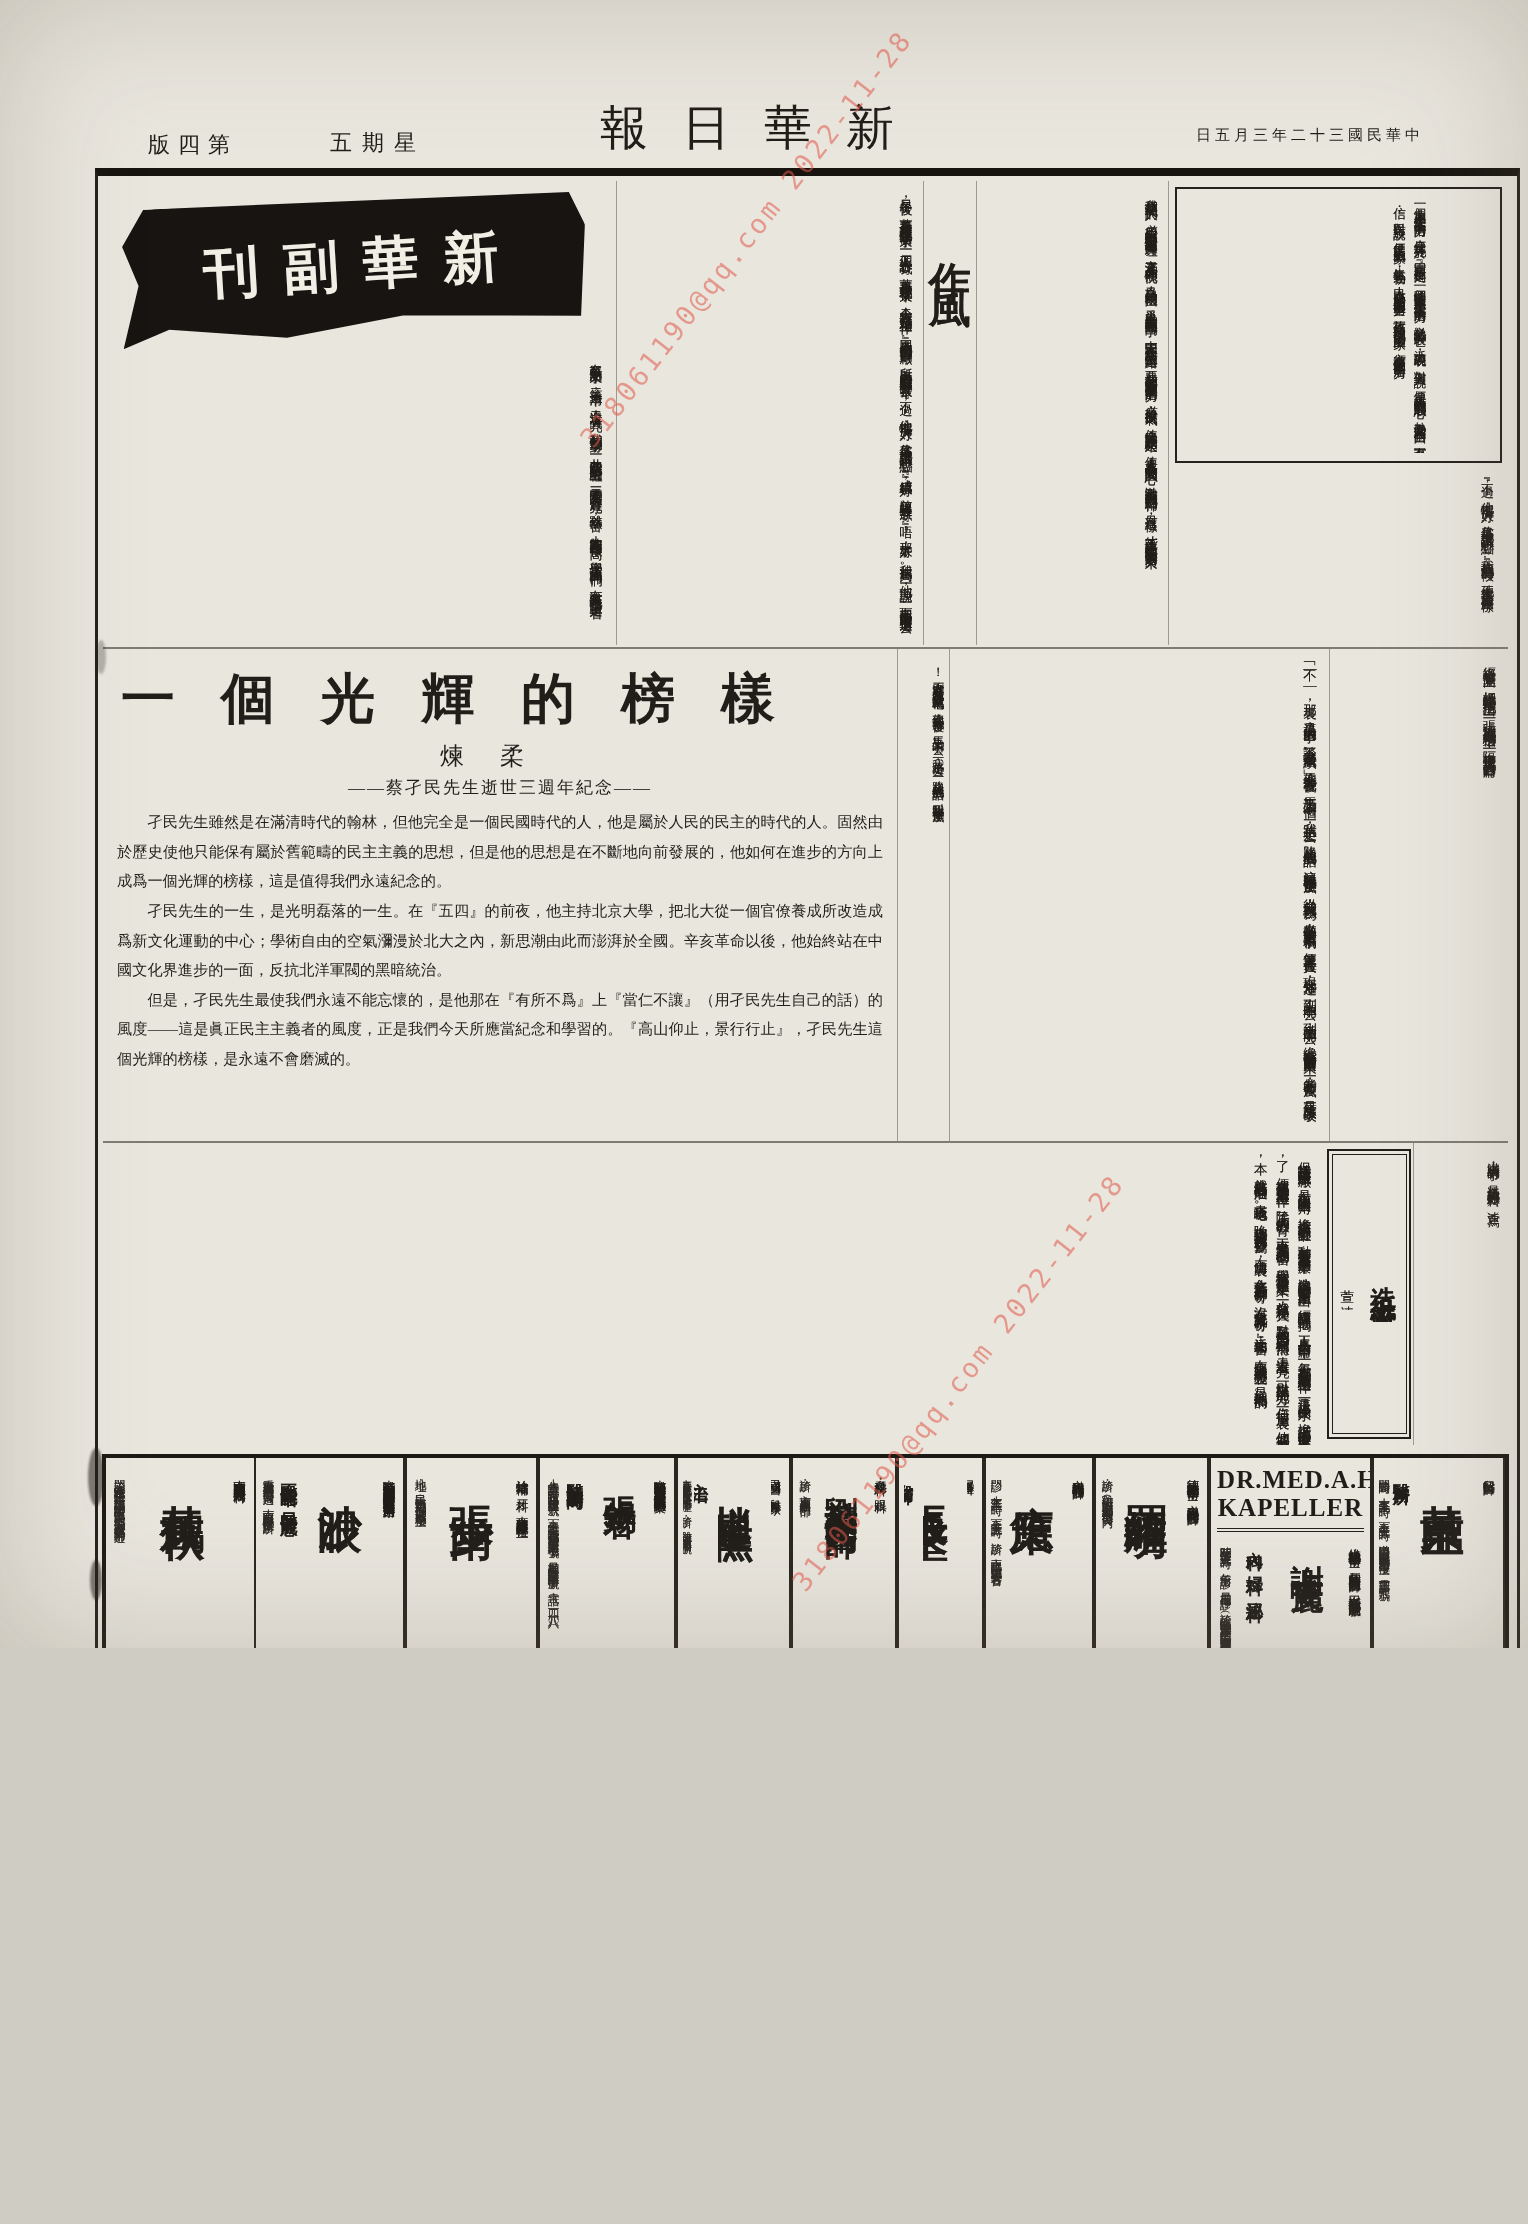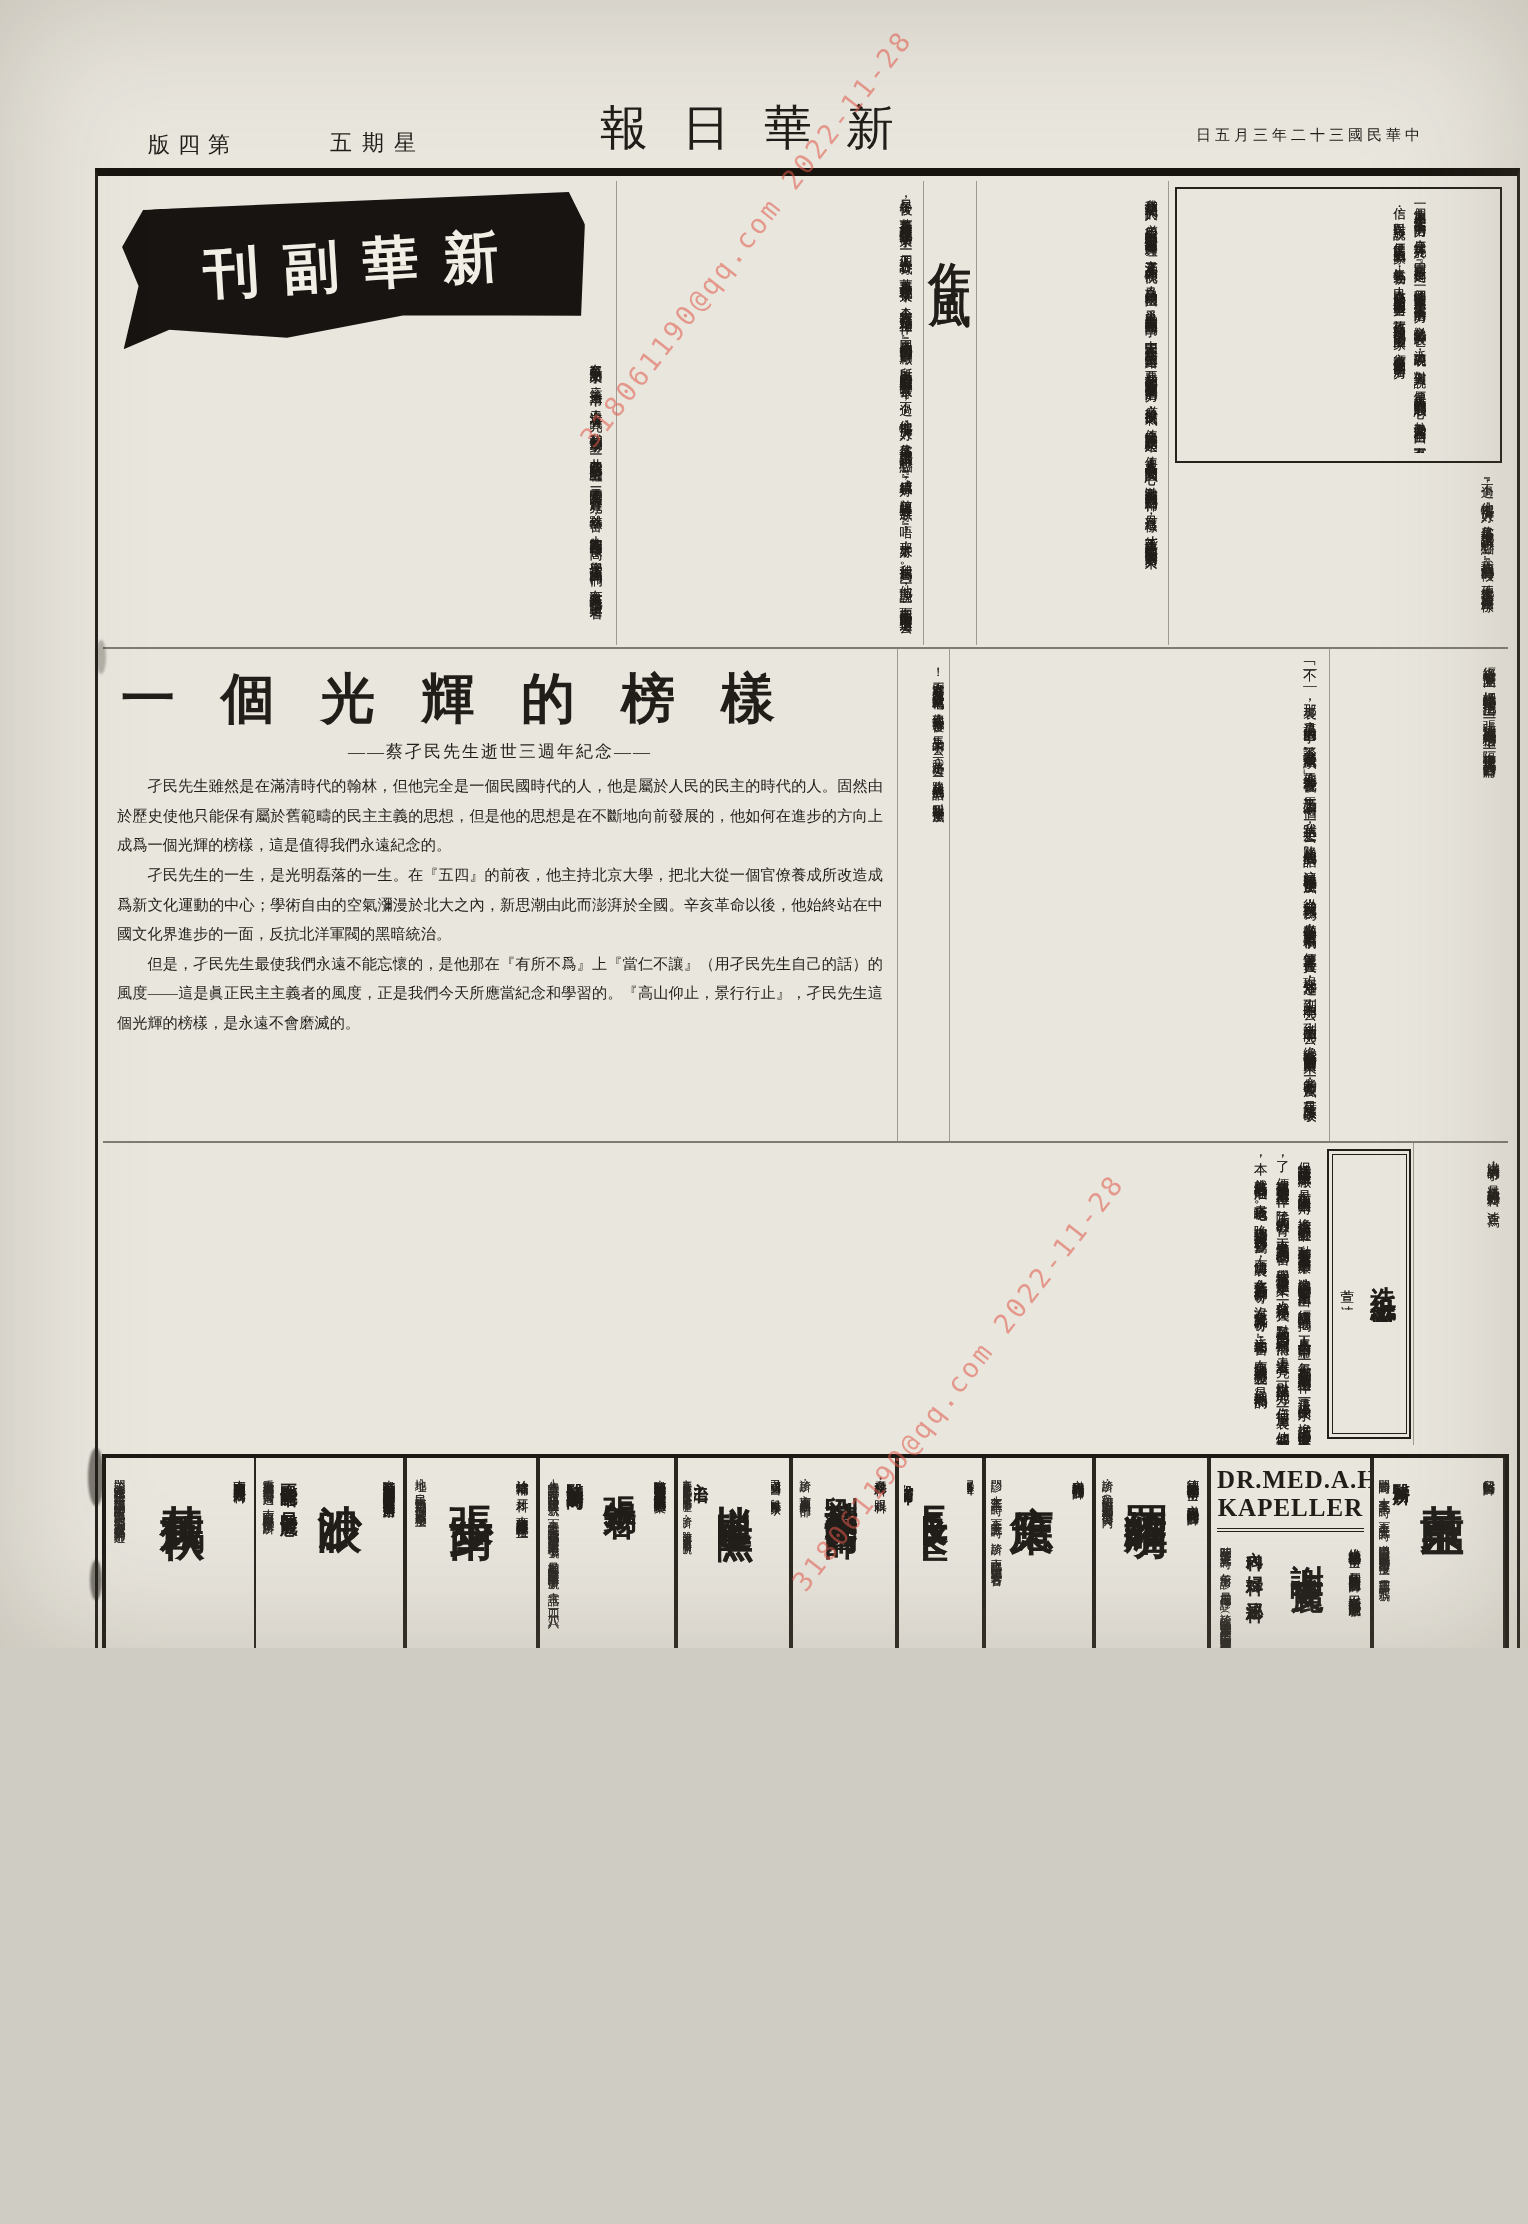--- a/index.html
+++ b/index.html
@@ -125,20 +125,21 @@
           </div>
           <div class="vtext act-text">一個人如果失去了生命的活力，便是等於死，實同『行屍走肉』；一個國家民族如果失去了生命的活力，必然陷於衰亡。活力的表現，對個人說：便是大無畏的戰鬥進取心，熱愛眞理和自由，有不可動搖的自信；對民族說：便是民主的氣象，生氣蓬勃，人民有必勝的新生的征服力量。故作爲一個現代的民主國家，亦須有蓬勃的生命活力。</div>
         </div>
         <div class="vtext underbox">『不過，他性情不大好，你見了他說話可得小心一點。』我去找他的時候，他正伏在桌上看一張圖樣。</div>
       </div>
     </div>
 
     <div class="band-mid">
       <div class="feature">
         <h1>一個光輝的榜樣</h1>
+        <div class="feat-author">煉柔</div>
         <div class="feat-ded">——蔡孑民先生逝世三週年紀念——</div>
         <p>孑民先生雖然是在滿清時代的翰林，但他完全是一個民國時代的人，他是屬於人民的民主的時代的人。固然由於歷史使他只能保有屬於舊範疇的民主主義的思想，但是他的思想是在不斷地向前發展的，他如何在進步的方向上成爲一個光輝的榜樣，這是值得我們永遠紀念的。</p>
         <p>孑民先生的一生，是光明磊落的一生。在『五四』的前夜，他主持北京大學，把北大從一個官僚養成所改造成爲新文化運動的中心；學術自由的空氣瀰漫於北大之內，新思潮由此而澎湃於全國。辛亥革命以後，他始終站在中國文化界進步的一面，反抗北洋軍閥的黑暗統治。</p>
         <p>但是，孑民先生最使我們永遠不能忘懷的，是他那在『有所不爲』上『當仁不讓』（用孑民先生自己的話）的風度——這是眞正民主主義者的風度，正是我們今天所應當紀念和學習的。『高山仰止，景行行止』，孑民先生這個光輝的榜樣，是永遠不會磨滅的。</p>
       </div>
       <div class="vtext feat-side">！否則還要多在辦公室寫稿吧。他不等我答覆，馬上又叫下去。我一路走去，一路想着他的話，叫我改變作風了。</div>
       <div class="vtext mid-right">「不——那裏，這是份內的事，談不上甚麼成績。」他不等我答覆，馬上又叫下一個。我一路走去，一路想着他的話。這就叫我改變作風了。從前我總以爲，坐在辦公室裏寫寫稿子，便算盡了責任；現在才知道，到工人中間去，到生活中間去，纔能寫出眞實的東西來。老的一套作風，是應該改一改了。</div>
       <div class="vtext right-strip">經過竹簾上面，把紙漿輕輕地扭出，一張一張地挨列在紙槽邊上，隔夜便成了長長的白篇。</div>
     </div>
 

